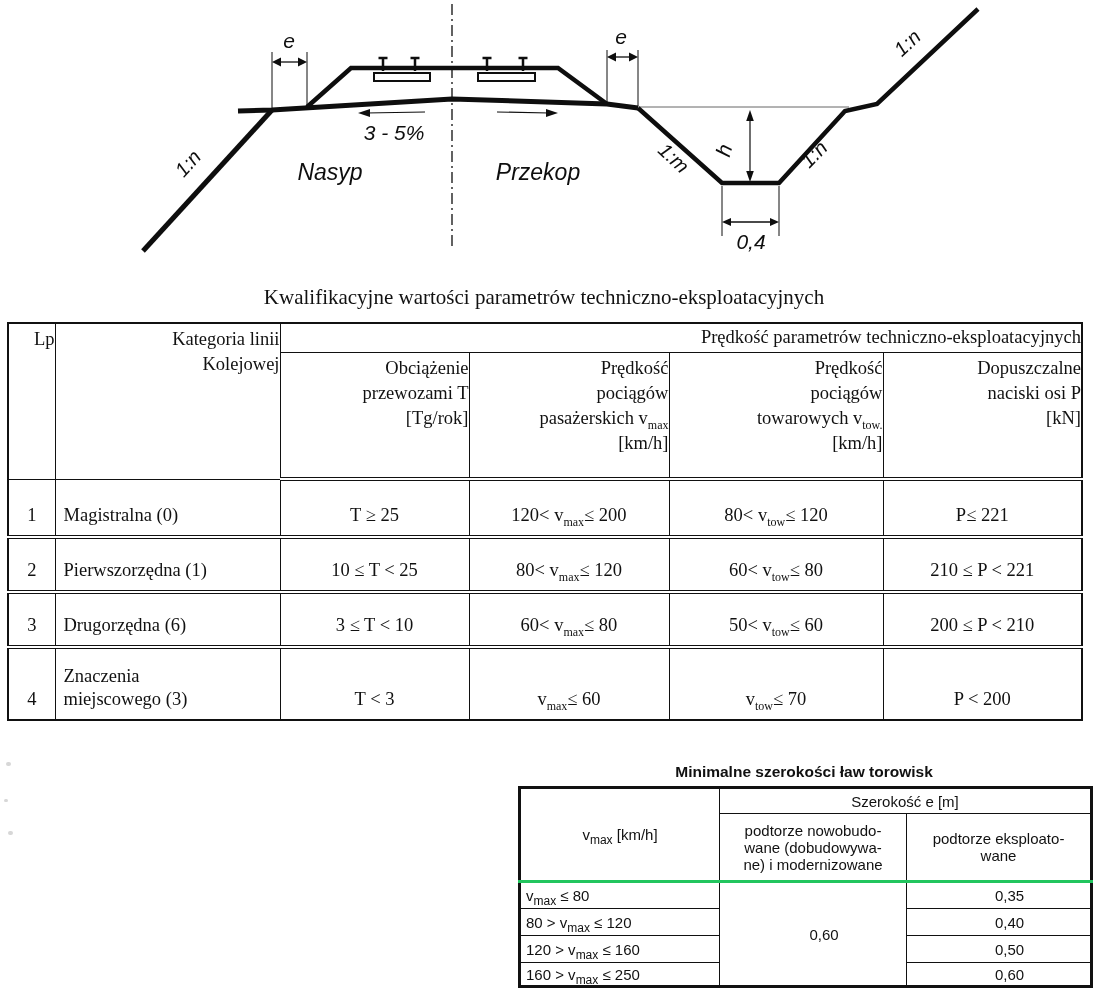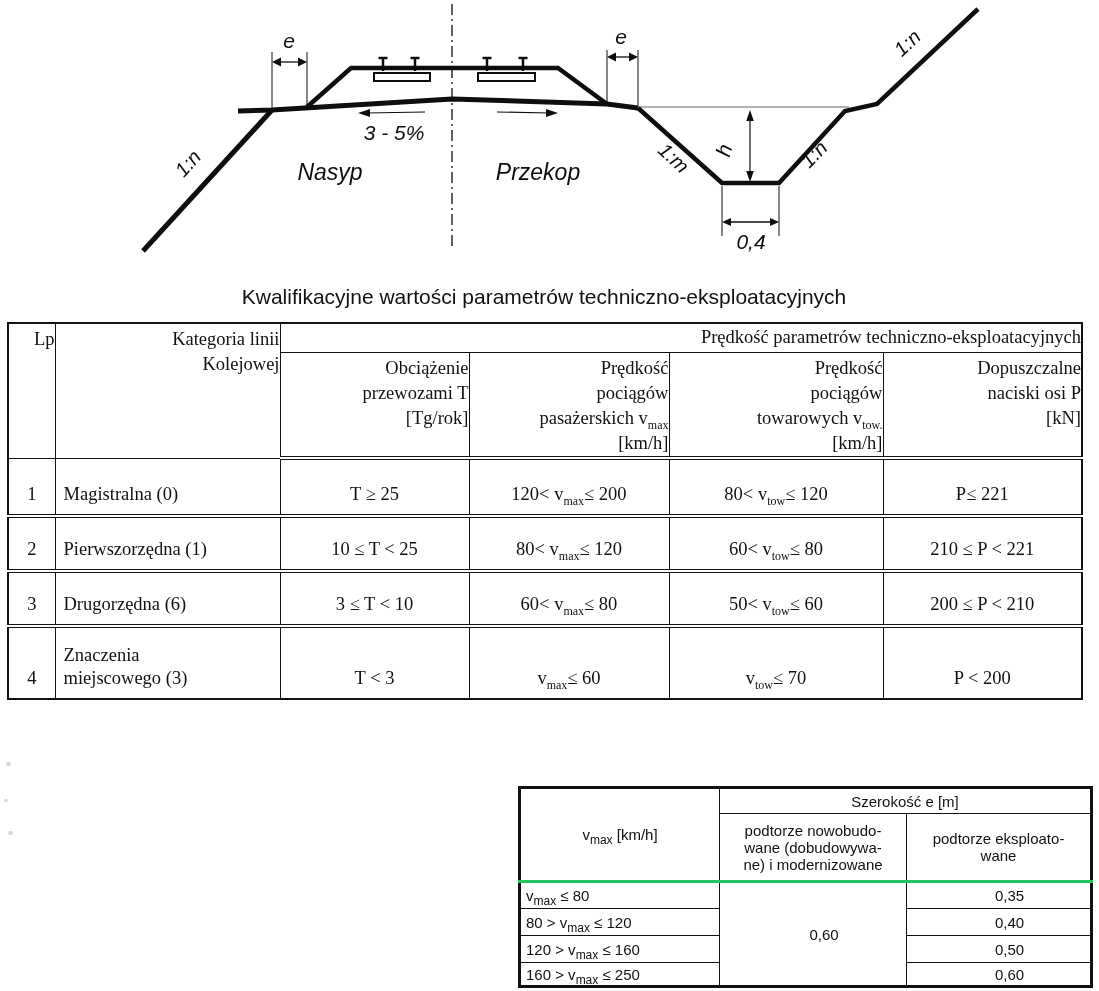--- a/index.html
+++ b/index.html
@@ -3,21 +3,21 @@
 <meta charset="utf-8">
 <style>
   html,body{margin:0;padding:0;background:#fff;}
   .canvas{position:relative;width:1099px;height:991px;background:#fff;overflow:hidden;
           font-family:"Liberation Sans",sans-serif;color:#111;}
   svg text{user-select:none;}
   .dlabel{font-family:"Liberation Sans",sans-serif;font-style:italic;fill:#0e0e0e;}
 
   
   .main-title{position:absolute;left:7px;top:285px;width:1074px;text-align:center;
-              font-family:Liberation Sans, sans-serif;font-size:21px;color:#111;}
+              font-family:Liberation Serif, serif;font-size:21px;color:#111;}
   table.mt{position:absolute;left:7px;top:322px;width:1074px;border-collapse:collapse;
            table-layout:fixed;border:2px solid #111;
            font-family:"Liberation Serif",serif;font-size:18.5px;color:#111;}
   table.mt th,table.mt td{border:1.5px solid #111;font-weight:normal;padding:0;}
   table.mt th{vertical-align:top;text-align:right;line-height:25px;padding-top:3px;margin-top:29px;}
   table.mt td{vertical-align:bottom;text-align:center;padding-bottom:8px;line-height:23px;}
   table.mt td.cat{text-align:left;padding-left:8px;}
   table.mt .dbl{border-bottom:4px double #111;}
   sub.s{font-size:12px;line-height:0;}
 
@@ -135,21 +135,21 @@
     </colgroup>
     <tbody>
       <tr style="height:29px;">
         <th rowspan="2">Lp</th>
         <th rowspan="2">
           <div>Kategoria linii</div>
           <div>Kolejowej</div>
         </th>
         <th colspan="4" style="padding-top:1px;">Prędkość parametrów techniczno-eksploatacyjnych</th>
       </tr>
-      <tr style="height:106px;">
+      <tr style="height:127px;">
         <th class="dbl">
           <div>Obciążenie</div>
           <div>przewozami T</div>
           <div>[Tg/rok]</div>
         </th>
         <th class="dbl">
           <div>Prędkość</div>
           <div>pociągów</div>
           <div><span>pasażerskich v</span><sub class="s">max</sub></div>
           <div>[km/h]</div>
@@ -226,20 +226,21 @@
           <span>v</span><sub class="s">max</sub><span>≤ 60</span>
         </td>
         <td>
           <span>v</span><sub class="s">tow</sub><span>≤ 70</span>
         </td>
         <td>P &lt; 200</td>
       </tr>
     </tbody>
   </table>
 
+  <div class="wt-title">Minimalne szerokości ław torowisk</div>
 
   <table class="wt">
     <colgroup>
       <col style="width:200px">
         <col style="width:187px">
         <col style="width:185px">
     </colgroup>
     <tbody>
       <tr style="height:26px;">
         <th rowspan="2" class="thk">

